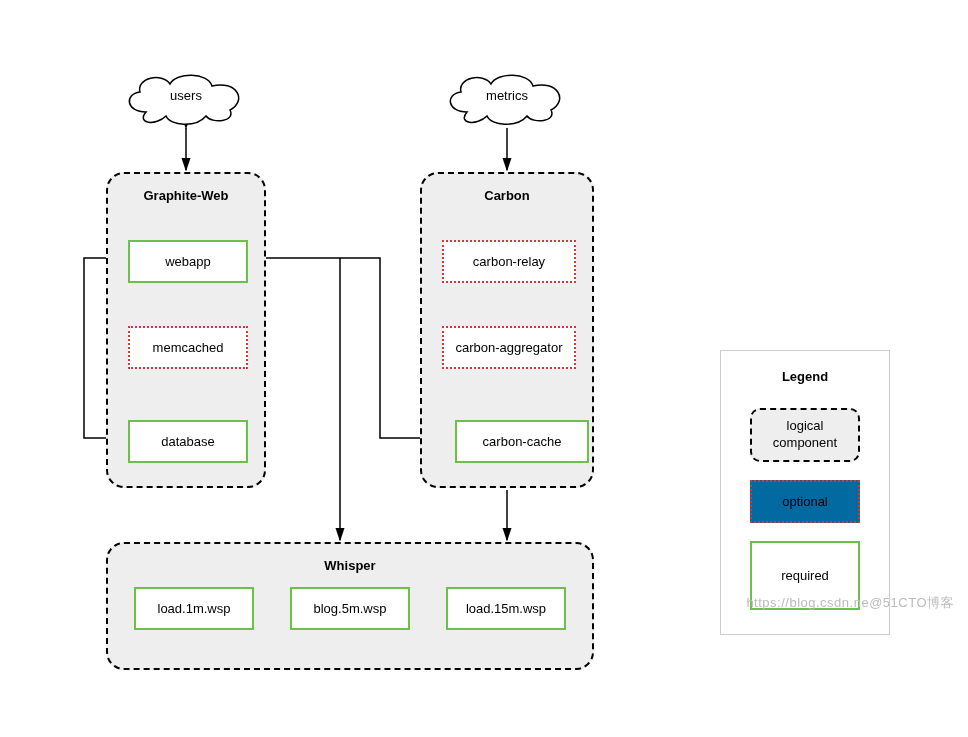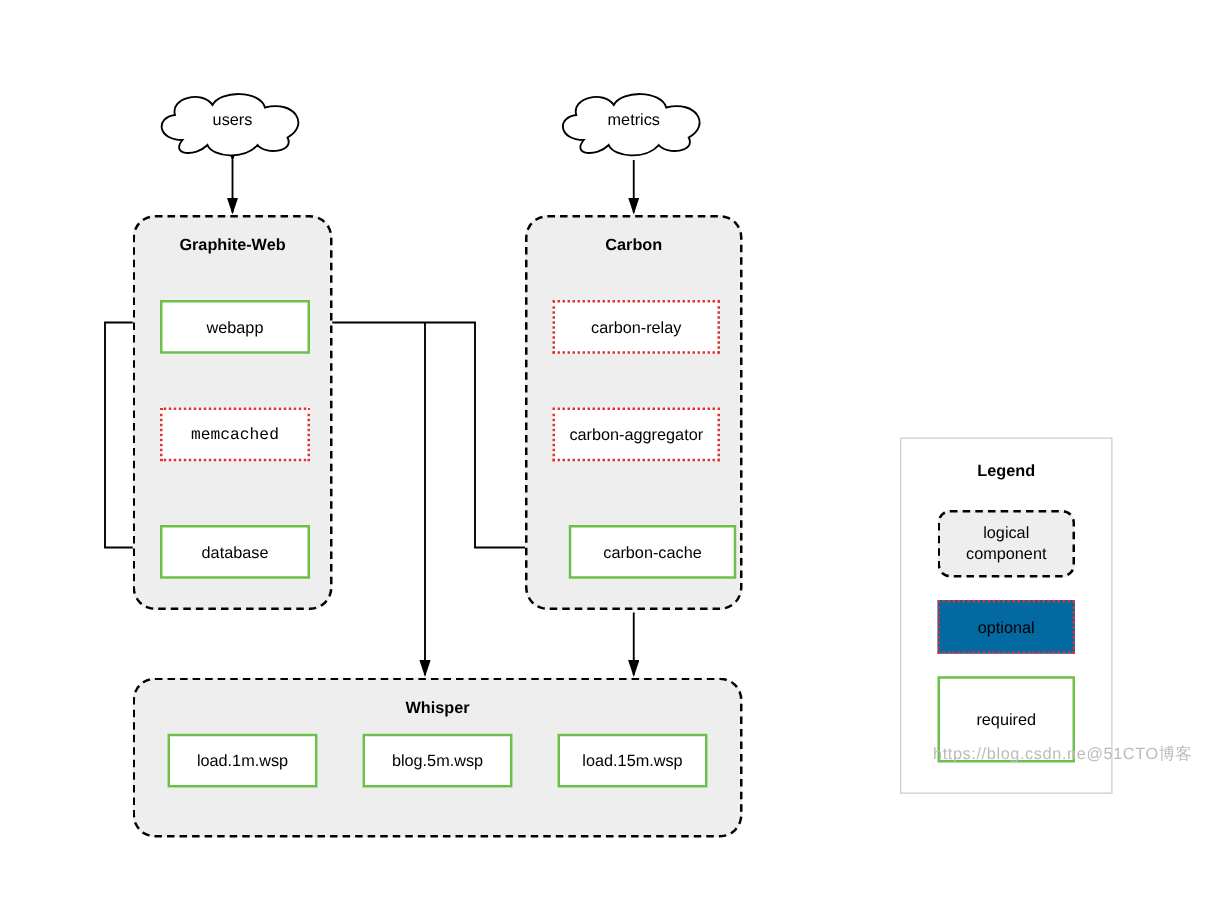--- a/index.html
+++ b/index.html
@@ -136,21 +136,21 @@
       <path d="M30 46 C10 46 8 28 24 26 C20 12 46 6 54 18 C60 6 92 6 96 20 C120 14 132 34 114 44 C120 56 96 58 90 50 C80 62 54 60 50 50 C40 60 20 58 30 46 Z" fill="#fff" stroke="#000" stroke-width="1.5"></path>
     </svg>
     <span>metrics</span>
   </div>
 
   <div class="group" style="left:106px; top:172px; width:160px; height:316px;">
     <div class="group-title">Graphite-Web</div>
     <div class="box required" style="width:120px; position:absolute; left:20px; top:66px;">
       <span>webapp</span>
     </div>
-    <div class="box optional" style="width:120px; position:absolute; left:20px; top:152px;font-family:Liberation Mono, monospace;">
+    <div class="box optional" style="width:120px; position:absolute; left:20px; top:152px;">
       <span>memcached</span>
     </div>
     <div class="box required" style="width:120px; position:absolute; left:20px; top:246px;">
       <span>database</span>
     </div>
   </div>
 
   <div class="group" style="left:420px; top:172px; width:174px; height:316px;">
     <div class="group-title">Carbon</div>
     <div class="box optional" style="width:134px; position:absolute; left:20px; top:66px;">

